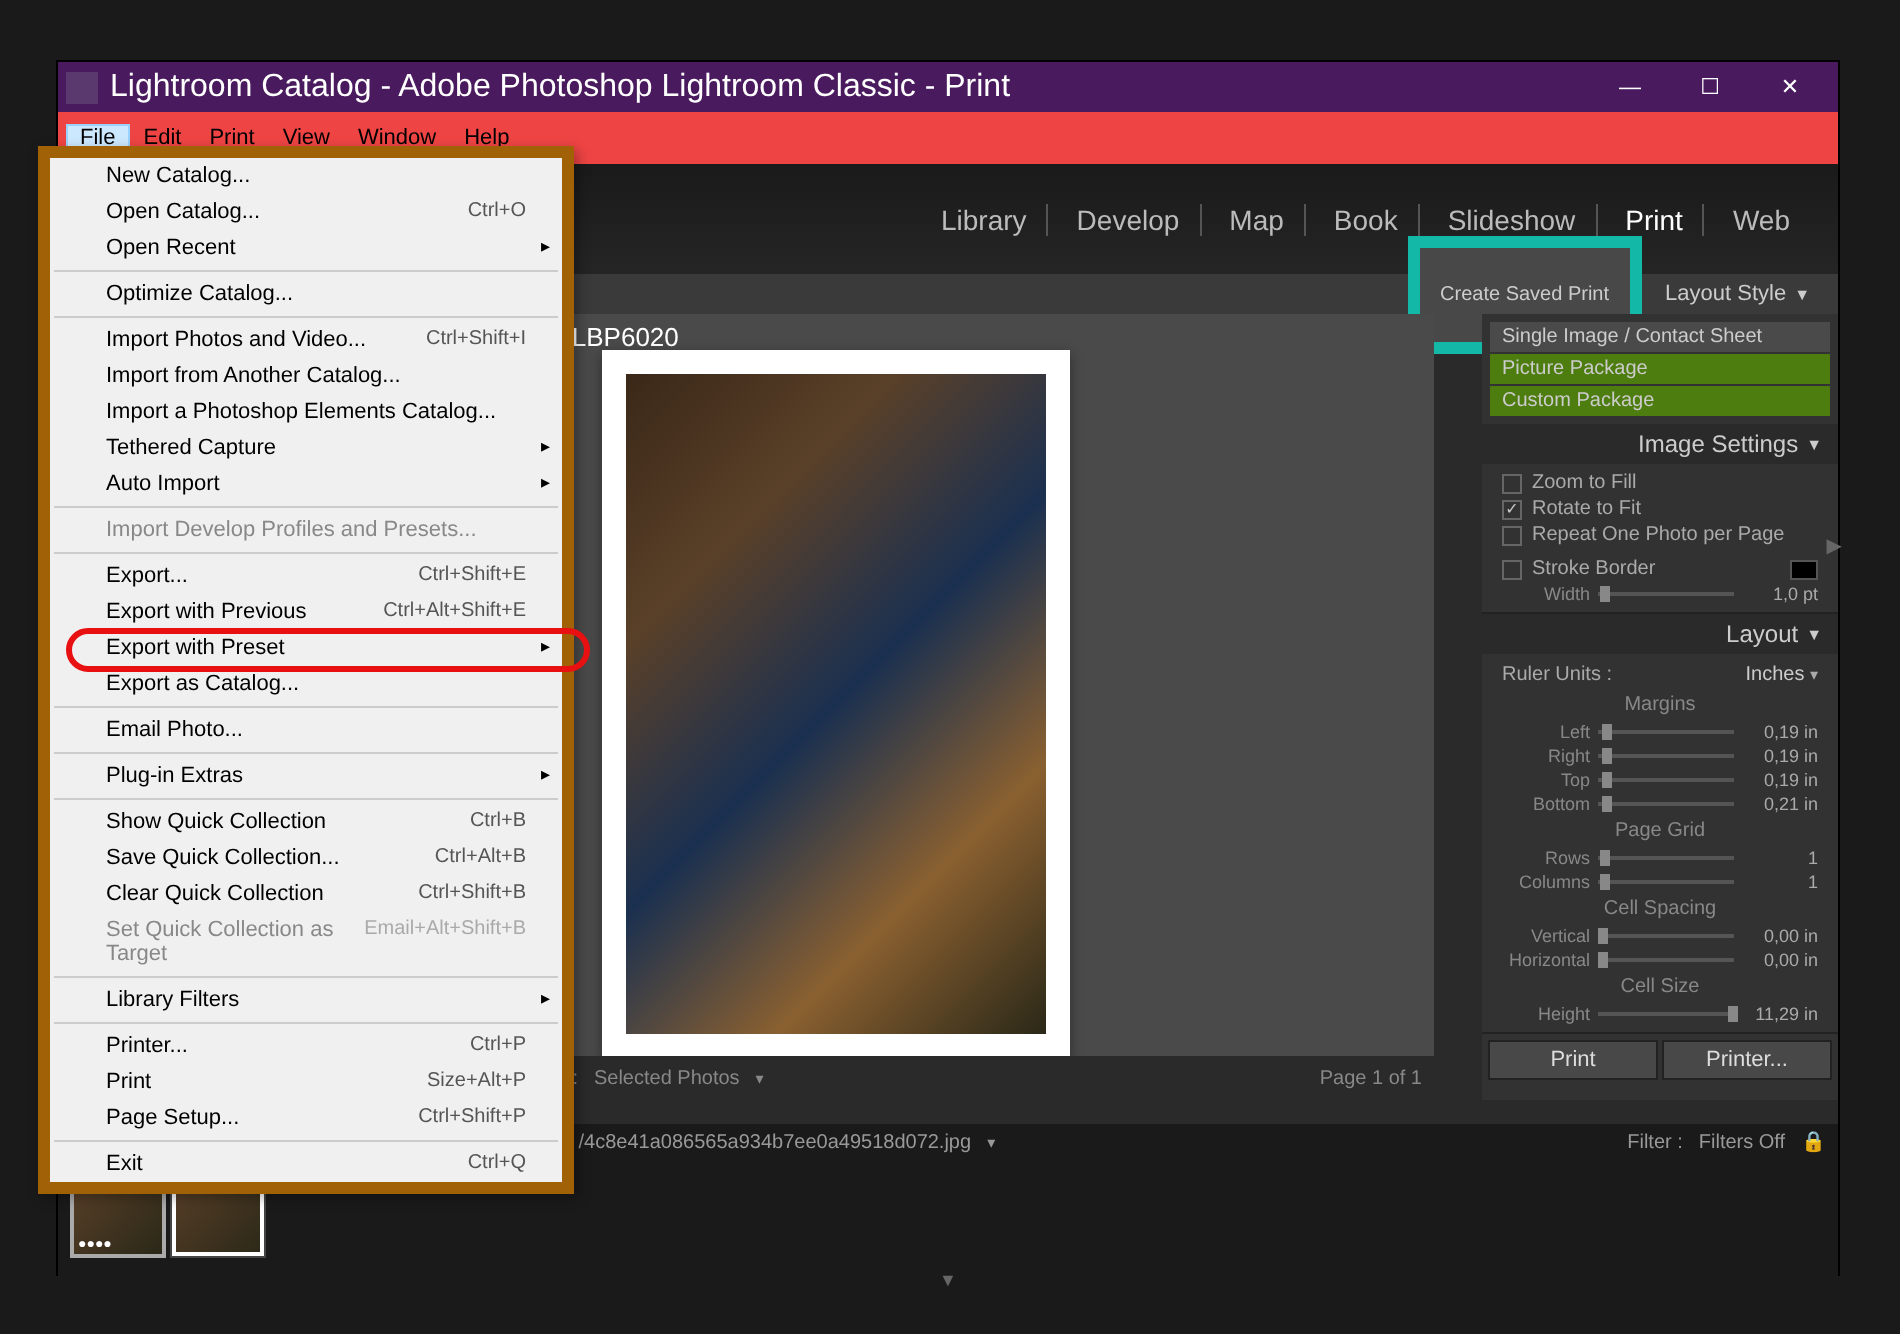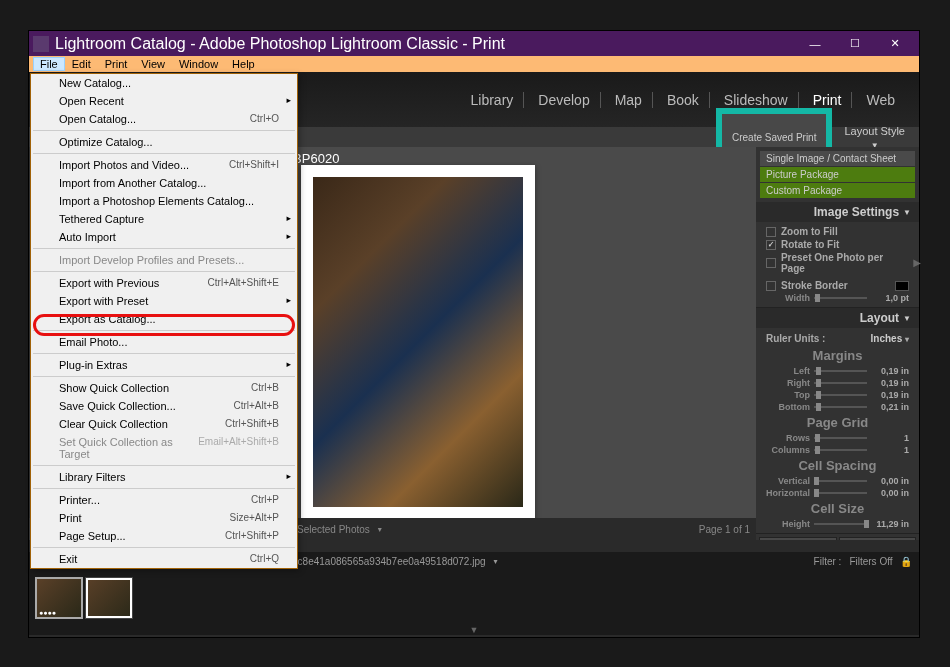--- a/index.html
+++ b/index.html
@@ -3,75 +3,75 @@
 <meta charset="utf-8">
 <style>
 * { margin: 0; padding: 0; box-sizing: border-box; font-family: "Segoe UI", Tahoma, sans-serif; }
 body { background: #1a1a1a; width: 950px; height: 667px; overflow: hidden; position: relative; }
 .window { position: absolute; left: 28px; top: 30px; width: 892px; height: 608px; background: #2a2a2a; border: 1px solid #000; }
 .titlebar { height: 25px; background: #4a1a5e; display: flex; align-items: center; padding: 0 4px; }
 .titlebar-icon { width: 16px; height: 16px; background: #5a3a6e; margin-right: 6px; }
 .titlebar-text { color: #fff; font-size: 16px; flex: 1; }
 .titlebar-btns { display: flex; gap: 0; }
 .titlebar-btn { width: 40px; height: 25px; display: flex; align-items: center; justify-content: center; color: #fff; font-size: 11px; }
-.menubar { height: 16px; background: #fdba74; display: flex; align-items: center; padding: 0 4px; font-size: 11px; }
+.menubar { height: 26px; background: #ef4444; display: flex; align-items: center; padding: 0 4px; font-size: 11px; }
 .menubar-item { padding: 1px 7px; cursor: default; }
 .menubar-item.active { background: #cce8ff; border: 1px solid #99d1ff; padding: 0 6px; }
 .app-body { position: relative; height: calc(100% - 43px); }
 .top-strip { height: 55px; background: linear-gradient(#1a1a1a, #252525); display: flex; justify-content: flex-end; align-items: center; padding: 0 14px; gap: 12px; }
 .module-tabs { display: flex; gap: 4px; font-size: 14px; color: #bbb; text-align: right; }
 .module-tab { padding: 0 10px; border-right: 1px solid #555; }
 .module-tab:last-child { border-right: none; }
 .module-tab.active { color: #fff; font-weight: 500; }
 .toolbar-strip { height: 20px; background: #3a3a3a; display: flex; justify-content: flex-end; align-items: center; padding: 0 4px; gap: 2px; }
 .toolbar-btn { background: #484848; color: #ccc; font-size: 10px; padding: 18px 10px; border: 6px solid #14b8a6; }
-.panel-label { color: #ccc; font-size: 11px; padding: 0 10px; display: flex; align-items: center; gap: 4px; flex-direction: column; }
+.panel-label { color: #ccc; font-size: 11px; padding: 0 10px; display: flex; align-items: center; gap: 4px; }
 .main-area { display: flex; height: calc(100% - 75px - 95px); }
 .left-pane { width: 168px; background: #323232; }
 .center-pane { flex: 1; background: #4a4a4a; position: relative; display: flex; flex-direction: row; }
-.right-pane { width: 163px; background: #323232; overflow: hidden; font-size: 10px; color: #aaa; }
+.right-pane { width: 178px; background: #323232; overflow: hidden; font-size: 10px; color: #aaa; margin-left: 24px; }
 .page-info { color: #fff; font-size: 17px; padding: 8px 0 0 14px; }
 .printer-info { color: #fff; font-size: 13px; padding: 4px 0 0 14px; }
 .print-preview { position: absolute; left: 104px; top: 18px; width: 234px; height: 354px; background: #fff; padding: 12px; box-shadow: 0 2px 6px rgba(0,0,0,0.4); }
 .photo-placeholder { width: 100%; height: 100%; background: linear-gradient(135deg, #3a2818 0%, #5a4028 25%, #1a3050 50%, #8a6030 75%, #2a2818 100%); }
 .center-toolbar { position: absolute; bottom: 0; left: 0; right: 0; height: 22px; background: #2a2a2a; display: flex; align-items: center; padding: 0 6px; font-size: 10px; color: #888; gap: 8px; }
 .ct-spacer { flex: 1; }
 .bottom-strip { height: 22px; background: #3a3a3a; display: flex; align-items: center; }
 .bottom-btn { flex: 1; background: #484848; color: #ccc; font-size: 11px; text-align: center; padding: 3px 0; margin: 0 2px; border: 1px solid #222; }
 .filmstrip-bar { height: 18px; background: #1a1a1a; display: flex; align-items: center; font-size: 10px; color: #999; padding: 0 6px; gap: 8px; }
 .fs-page { background: #444; color: #fff; padding: 0 6px; border: 1px solid #666; }
 .fs-page.inactive { background: #2a2a2a; color: #888; }
 .filmstrip { height: 55px; background: #1a1a1a; display: flex; align-items: center; padding: 2px 6px; gap: 2px; }
 .thumb { width: 48px; height: 42px; border: 1px solid #444; background: linear-gradient(135deg, #5a4028, #2a2818); position: relative; }
 .thumb.selected { border: 2px solid #aaa; }
 .thumb.active::after { content: ""; position: absolute; inset: 0; border: 2px solid #fff; }
 .thumb-dots { position: absolute; bottom: 1px; left: 2px; color: #fff; font-size: 7px; }
 .collapse-arrow { text-align: center; color: #666; font-size: 9px; background: #1a1a1a; height: 10px; }
 
 
-.panel-section { border-bottom: 1px solid #222; font-weight: bold; }
+.panel-section { border-bottom: 1px solid #222; }
 .panel-header { background: #2a2a2a; color: #ccc; font-size: 12px; padding: 3px 8px; text-align: right; display: flex; justify-content: flex-end; align-items: center; gap: 4px; }
 .panel-body { padding: 3px 4px; }
 .option-row { padding: 2px 6px; background: #4d7c0f; margin: 1px 0; font-size: 10px; color: #ccc; }
 .option-row.sel { background: #4a4a4a; }
 .check-row { display: flex; align-items: center; gap: 5px; padding: 1px 6px; font-size: 10px; }
 .checkbox { width: 10px; height: 10px; border: 1px solid #666; display: inline-flex; align-items: center; justify-content: center; font-size: 8px; color: #ccc; }
 .slider-row { display: flex; align-items: center; justify-content: space-between; padding: 1px 6px; font-size: 9px; gap: 4px; }
 .slider-label { width: 44px; text-align: right; color: #888; }
 .slider-track { flex: 1; height: 2px; background: #555; position: relative; }
 .slider-thumb { position: absolute; width: 5px; height: 8px; background: #888; top: -3px; }
 .slider-val { width: 38px; text-align: right; color: #aaa; font-size: 9px; }
-.section-sub { text-align: center; color: #888; font-size: 13px; padding: 2px 0; }
+.section-sub { text-align: center; color: #888; font-size: 10px; padding: 2px 0; }
 .dropdown-row { display: flex; justify-content: space-between; padding: 2px 6px; font-size: 10px; }
 .dropdown-val { color: #ccc; }
 .print-btns { display: flex; gap: 2px; padding: 3px; }
 .print-btn { flex: 1; background: #484848; color: #ddd; text-align: center; padding: 3px 0; font-size: 11px; border: 1px solid #222; }
 
 
-.dropdown-menu { position: absolute; left: 30px; top: 73px; width: 268px; background: #f0f0f0; border: 1px solid #a16207; box-shadow: 2px 2px 6px rgba(0,0,0,0.3); font-size: 11px; z-index: 100; }
+.dropdown-menu { position: absolute; left: 19px; top: 73px; width: 268px; background: #f0f0f0; border: 6px solid #a16207; box-shadow: 2px 2px 6px rgba(0,0,0,0.3); font-size: 11px; z-index: 100; }
 .menu-item { display: flex; justify-content: space-between; padding: 3px 18px 3px 28px; color: #000; cursor: default; position: relative; }
 .menu-item.disabled { color: #888; }
 .menu-item .shortcut { color: #555; font-size: 10px; }
 .menu-item.disabled .shortcut { color: #aaa; }
 .menu-item.has-sub::after { content: "▸"; position: absolute; right: 6px; font-size: 9px; }
 .menu-sep { height: 1px; background: #ccc; margin: 2px 2px; }
 .highlight-oval { position: absolute; left: 33px; top: 314px; width: 262px; height: 22px; border: 3px solid #e81010; border-radius: 11px; z-index: 200; pointer-events: none; }
 .tri { font-size: 8px; }
 .side-tri { position: absolute; color: #666; font-size: 10px; }
 </style>
@@ -157,21 +157,21 @@
             <div class="check-row">
                 <span class="checkbox"></span>
                 <span>Zoom to Fill</span>
               </div>
             <div class="check-row">
                 <span class="checkbox">✓</span>
                 <span>Rotate to Fit</span>
               </div>
             <div class="check-row">
                 <span class="checkbox"></span>
-                <span>Preset One Photo per Page</span>
+                <span>Repeat One Photo per Page</span>
               </div>
             <div style="height:4px"></div>
             <div class="check-row">
                 <span class="checkbox"></span>
                 <span>Stroke Border</span>
                 <span style="margin-left:auto;width:14px;height:10px;background:#000;border:1px solid #555"></span>
               </div>
             <div class="slider-row">
                 <span class="slider-label">Width</span>
                 <span class="slider-track">
@@ -296,27 +296,27 @@
     <div class="collapse-arrow" style="position:absolute;bottom:0;left:0;right:0">▼</div>
 
     <div class="side-tri" style="right:-2px;top:185px">▶</div>
   </div>
 </div>
 
 <div class="dropdown-menu" id="file-menu">
     <div class="menu-item">
       <span>New Catalog...</span>
     </div>
-    <div class="menu-item has-sub">
-      <span>Open Recent</span>
-    </div>
     <div class="menu-item">
       <span>Open Catalog...</span>
       <span class="shortcut">Ctrl+O</span>
     </div>
+    <div class="menu-item has-sub">
+      <span>Open Recent</span>
+    </div>
     <div class="menu-sep"></div>
     <div class="menu-item">
       <span>Optimize Catalog...</span>
     </div>
     <div class="menu-sep"></div>
     <div class="menu-item">
       <span>Import Photos and Video...</span>
       <span class="shortcut">Ctrl+Shift+I</span>
     </div>
     <div class="menu-item">
@@ -329,20 +329,24 @@
       <span>Tethered Capture</span>
     </div>
     <div class="menu-item has-sub">
       <span>Auto Import</span>
     </div>
     <div class="menu-sep"></div>
     <div class="menu-item disabled">
       <span>Import Develop Profiles and Presets...</span>
     </div>
     <div class="menu-sep"></div>
+    <div class="menu-item">
+      <span>Export...</span>
+      <span class="shortcut">Ctrl+Shift+E</span>
+    </div>
     <div class="menu-item">
       <span>Export with Previous</span>
       <span class="shortcut">Ctrl+Alt+Shift+E</span>
     </div>
     <div class="menu-item has-sub">
       <span>Export with Preset</span>
     </div>
     <div class="menu-item">
       <span>Export as Catalog...</span>
     </div>

